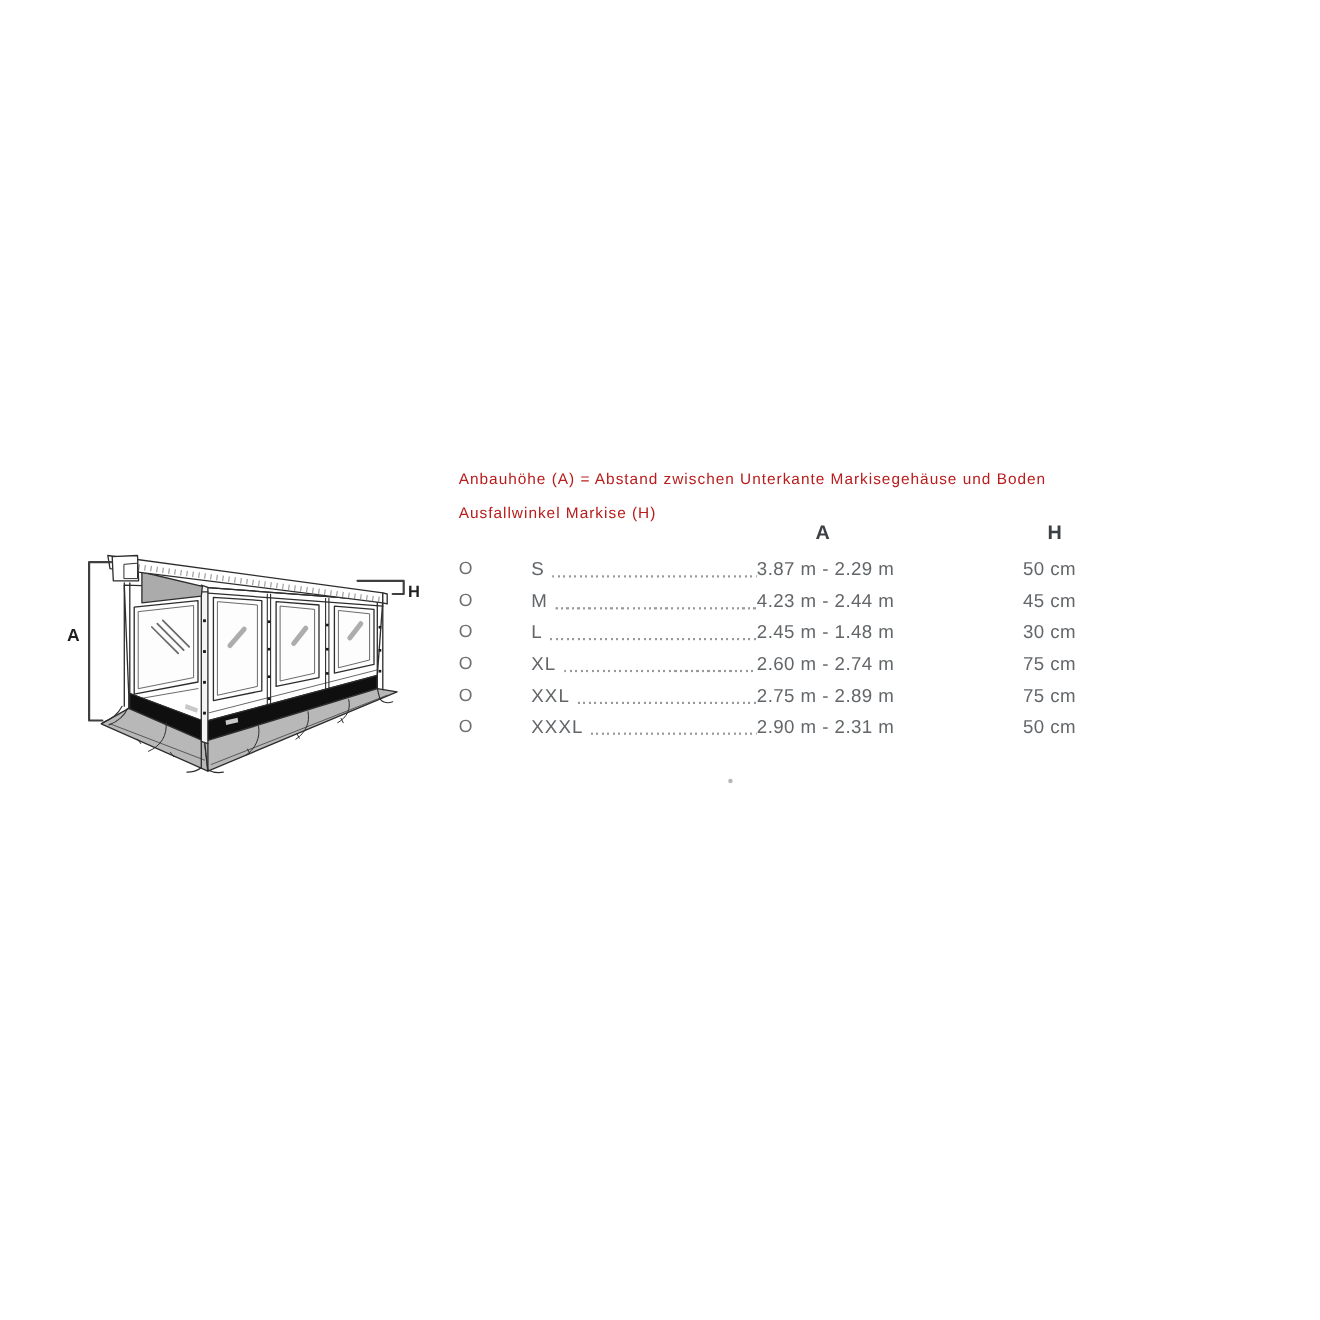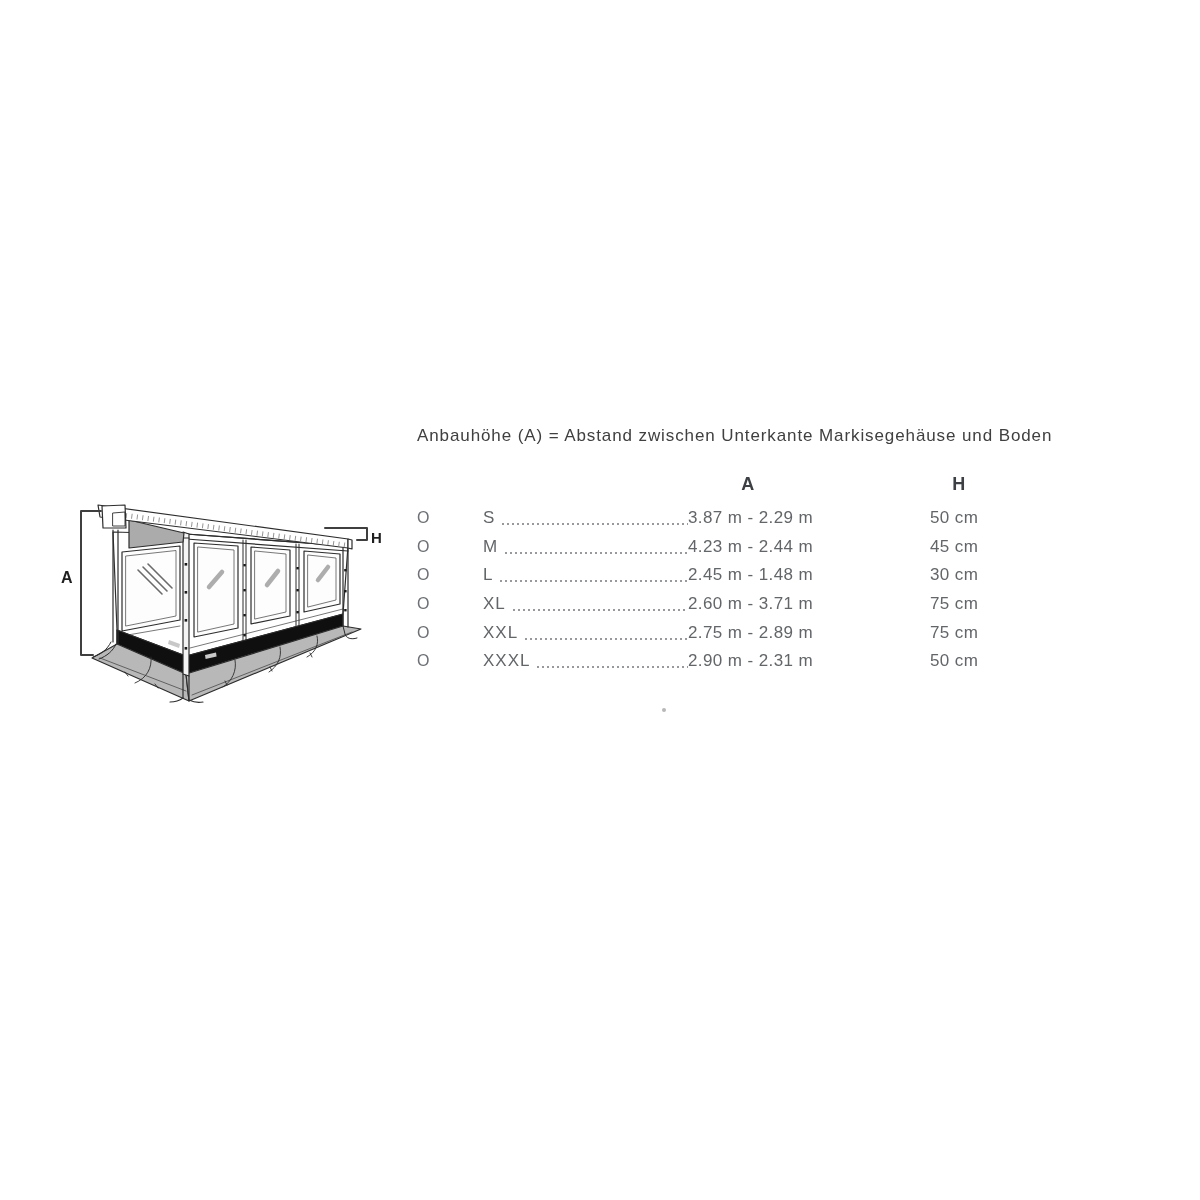--- a/index.html
+++ b/index.html
@@ -1,19 +1,19 @@
 <!DOCTYPE html>
 <html><head>
 <meta charset="utf-8">
 <style>
   html,body{margin:0;padding:0;background:#ffffff;}
   .page{position:relative;width:1200px;height:1200px;background:#ffffff;overflow:hidden;
         font-family:"Liberation Sans",sans-serif;}
-  .description{position:absolute;left:417px;top:420px;font-size:17px;line-height:31px;
-        color:#404040;letter-spacing:0.9px;white-space:nowrap;}
+  .description{position:absolute;left:417px;top:420px;font-size:14px;line-height:31px;
+        color:#b91c1c;letter-spacing:0.9px;white-space:nowrap;}
   .diagram{position:absolute;left:55px;top:490px;width:360px;height:230px;}
   .size-table{position:absolute;left:417px;top:474px;width:578px;color:#636669;}
   .thead{position:relative;height:30px;}
   .col-a,.col-h{position:absolute;top:0;width:60px;text-align:center;font-weight:bold;
         font-size:18px;color:#3c3f43;letter-spacing:.5px;}
   .col-a{left:301px;}
   .col-h{left:512px;}
   .row{position:relative;display:flex;align-items:center;height:28.6px;font-size:17px;}
   .marker{width:66px;font-size:16px;color:#6d7074;}
   .cell-a{display:flex;align-items:center;flex:0 0 205px;width:205px;min-width:0;}
@@ -25,20 +25,21 @@
   .stray-dot{position:absolute;left:662px;top:708px;width:4px;height:4px;border-radius:50%;
         background:#aaaaaa;opacity:.85;}
 </style>
 </head>
 <body>
 
 <div class="page">
 
   <div class="description">
     <div>Anbauhöhe (A) = Abstand zwischen Unterkante Markisegehäuse und Boden</div>
+    <div>Ausfallwinkel Markise (H)</div>
   </div>
 
   <svg class="diagram" viewBox="0 0 360 230" stroke-linecap="round" stroke-linejoin="round">
     <g stroke="#2d2d2d" stroke-width="1.2" fill="none">
 
       <g>
         <path d="M58,42 L131,44 L131,166 L62,140 Z" fill="#ffffff"></path>
         <path d="M131,44 L293,56 L288,124 L131,166 Z" fill="#ffffff"></path>
         <path d="M131,44 L293,56 M131,49 L293,61"></path>
       </g>
@@ -171,21 +172,21 @@
     </span>
     <span class="value-a">2.45 m - 1.48 m</span>
     <span class="value-h">30 cm</span>
   </div>
         <div class="row">
     <span class="marker">O</span>
     <span class="cell-a">
       <span class="size-label">XL</span>
       <span class="leader"></span>
     </span>
-    <span class="value-a">2.60 m - 3.71 m</span>
+    <span class="value-a">2.60 m - 2.74 m</span>
     <span class="value-h">75 cm</span>
   </div>
         <div class="row">
     <span class="marker">O</span>
     <span class="cell-a">
       <span class="size-label">XXL</span>
       <span class="leader"></span>
     </span>
     <span class="value-a">2.75 m - 2.89 m</span>
     <span class="value-h">75 cm</span>

